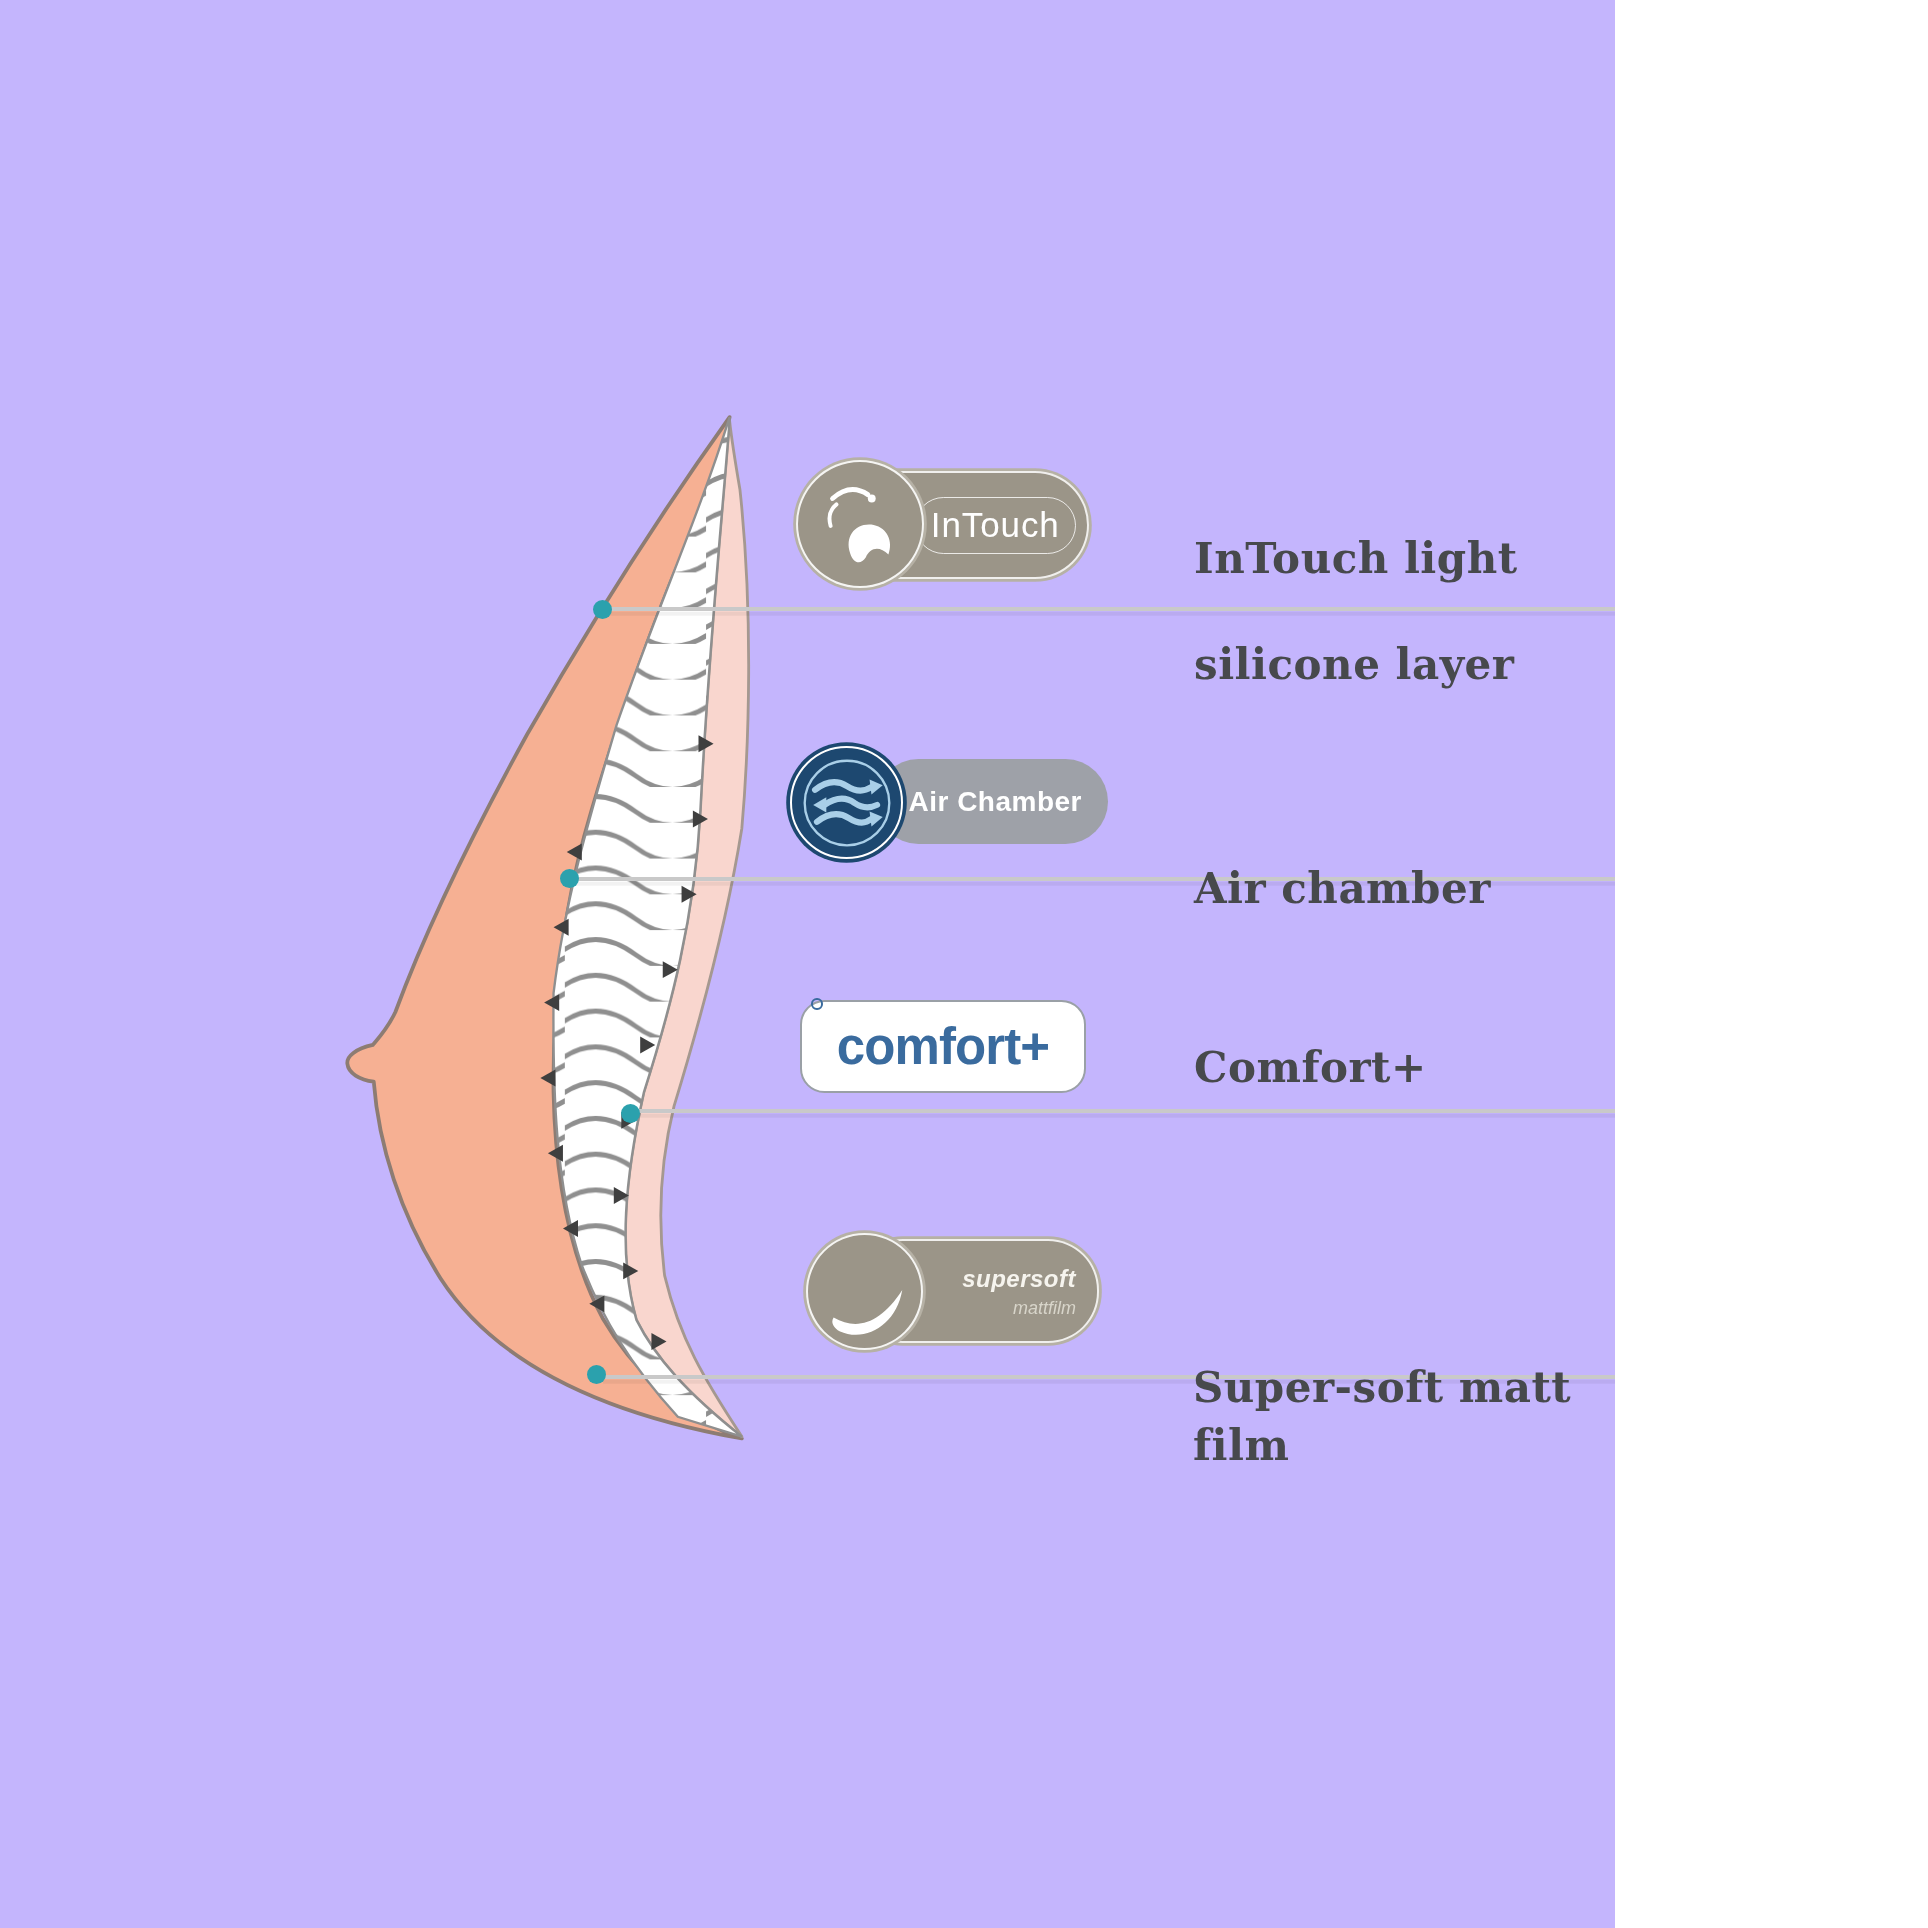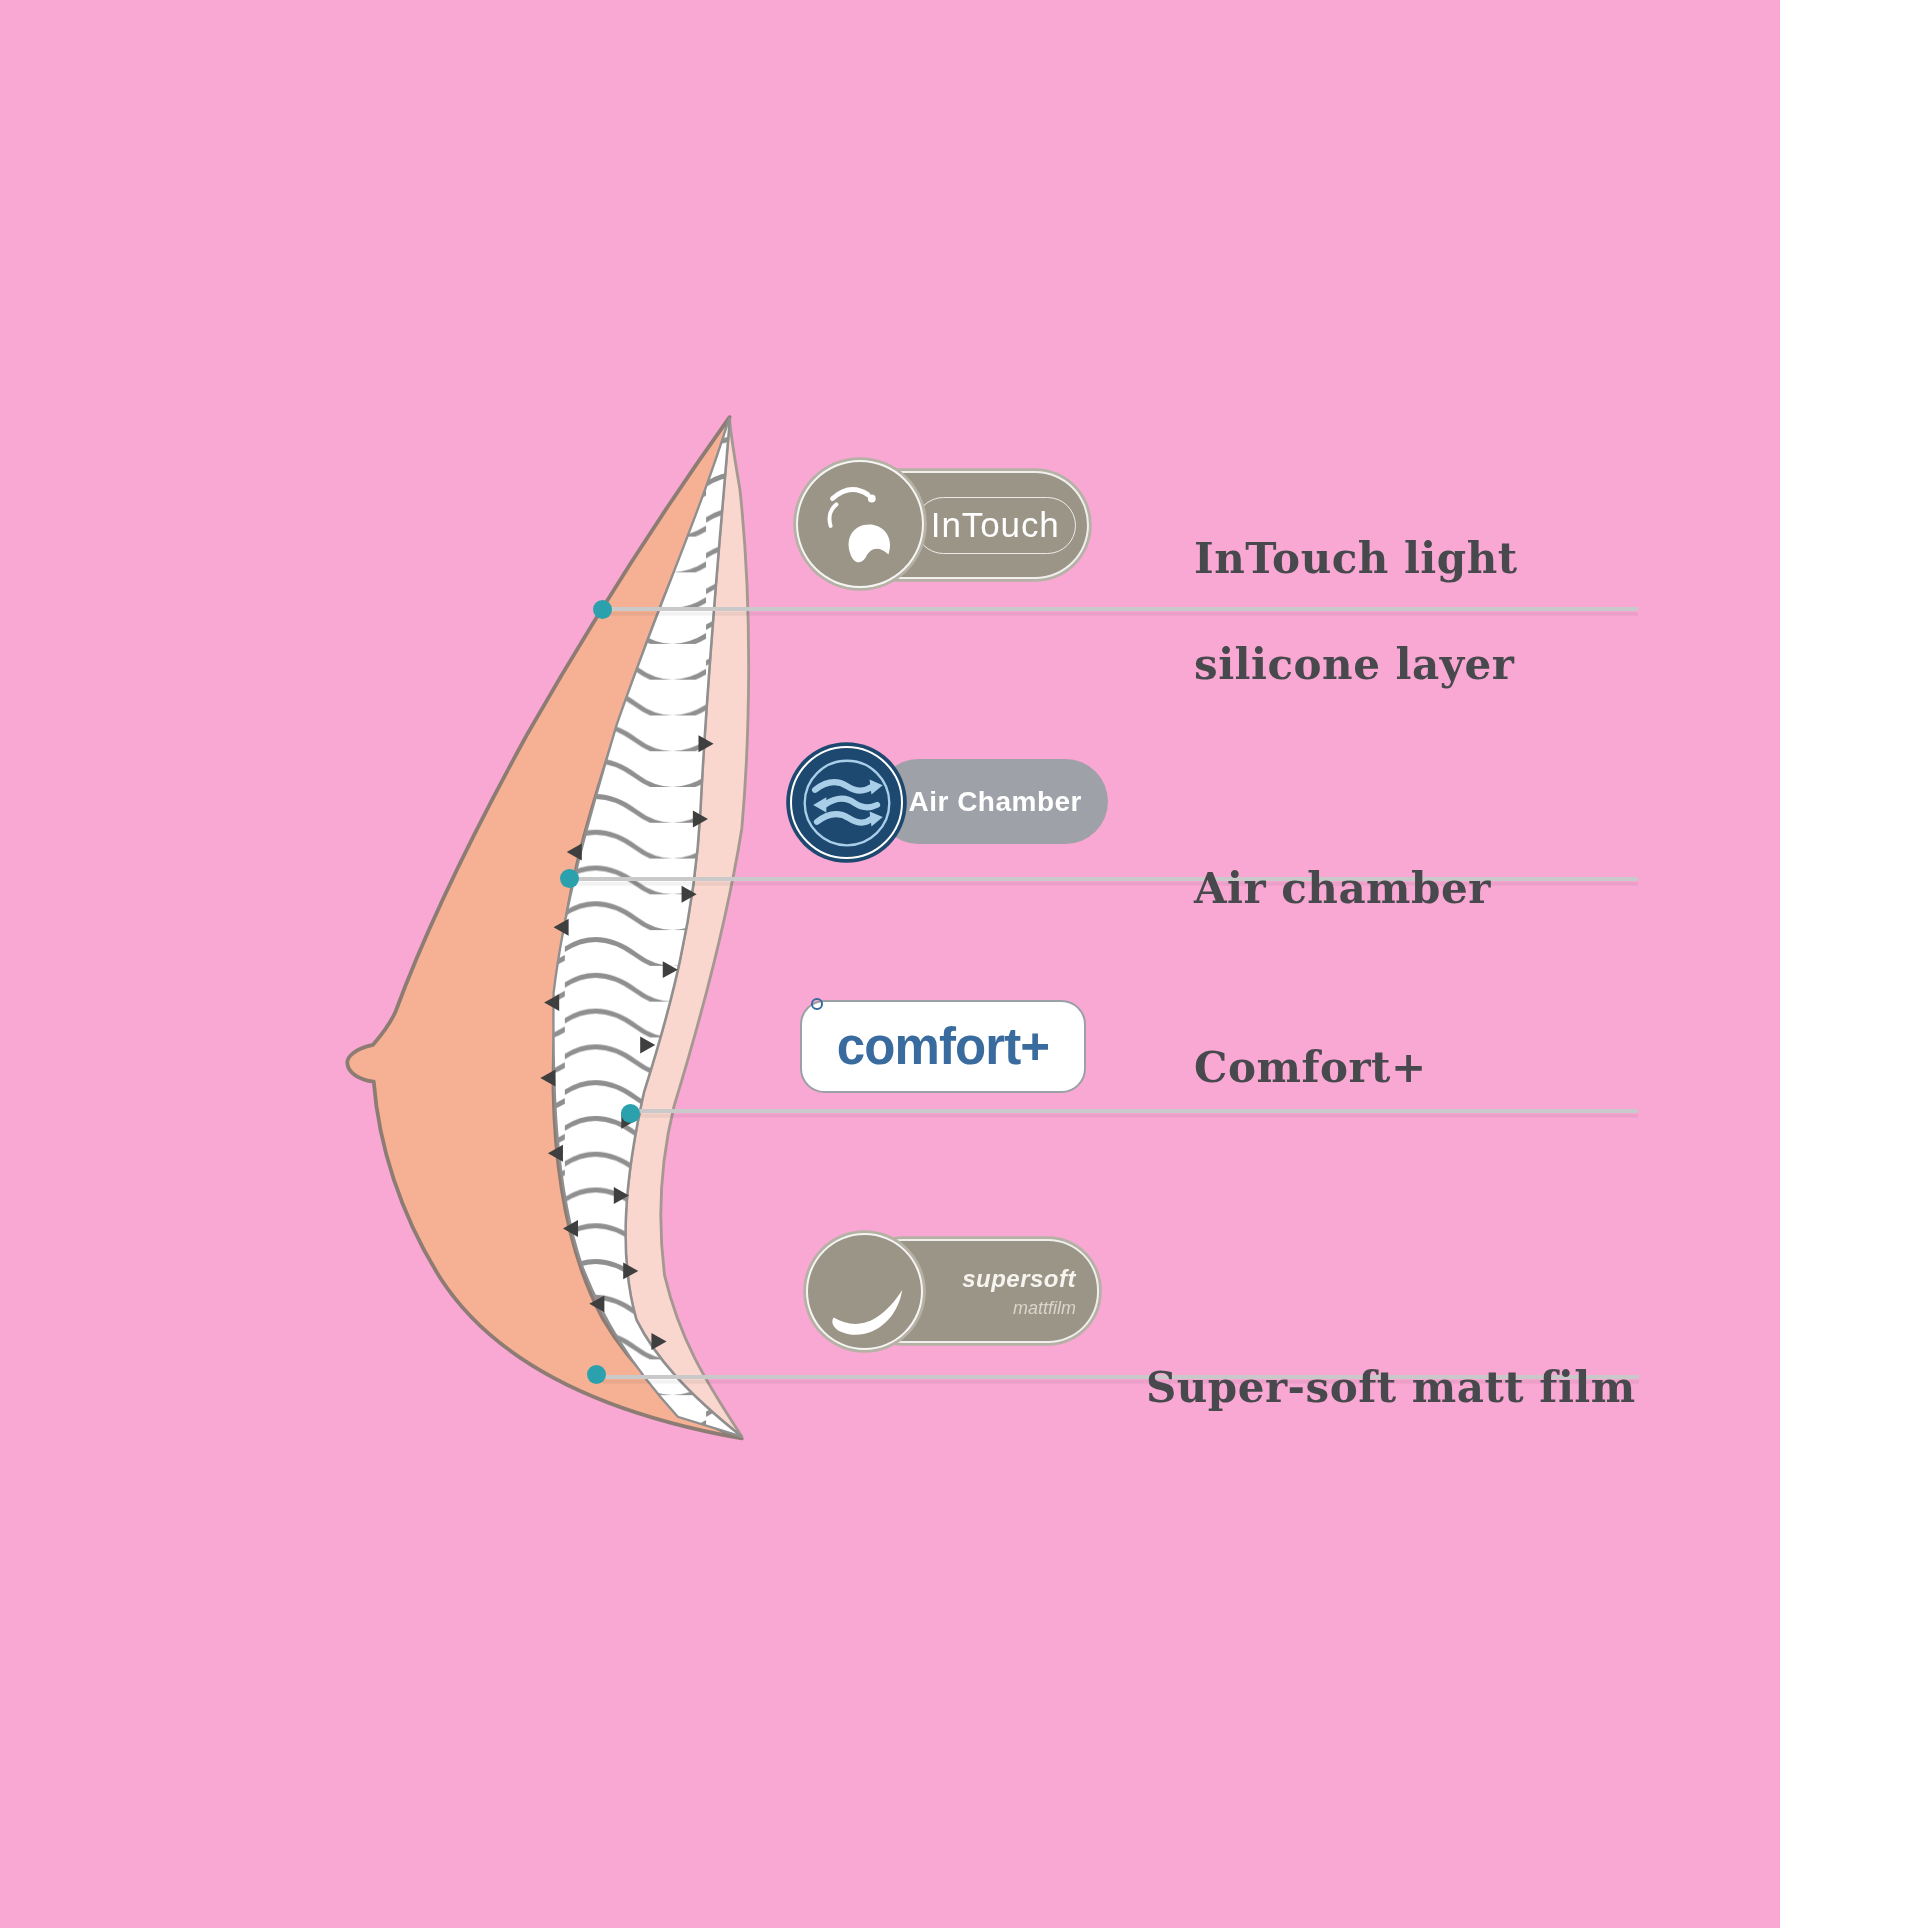--- a/index.html
+++ b/index.html
@@ -1,17 +1,17 @@
 <!DOCTYPE html>
 <html style="--salmon: #F6B093; --salmon-outline: #8D7C73; --pink-film: #F9D6CE; --band-line: #8F8F8F; --teal: #2BA1AD; --navy: #1D4870; --ice-blue: #A9CFE8; --taupe: #9B9588; --taupe-ring: #B6B1A5; --pill-gray: #9EA1A8; --comfort-blue: #3A6B9E; --label: #47494C; --callout-line: #C9C9C9;font-size:15px"><head>
 <meta charset="utf-8">
 <style>
   html,body{margin:0;padding:0;background:#ffffff;}
   #canvas{
-    position:relative;width:1780px;height:1928px;background:#f9a8d4;overflow:hidden;
+    position:relative;width:1615px;height:1928px;background:#c4b5fd;overflow:hidden;
     font-family:"Liberation Sans",sans-serif;
   }
   
   #shape-svg{position:absolute;left:0;top:0;width:1928px;height:1928px;}
 
   
   .callout-line{
     position:absolute;height:3.8px;background:var(--callout-line,#c9c9c9);
     box-shadow:0 4.7px 0 rgba(0,0,0,.05);
   }
@@ -226,19 +226,19 @@
     <span>InTouch light</span>
     <span>silicone layer</span>
   </div>
   <div class="layer-label" style="left:1194px;top:812px;">
     <span>Air chamber</span>
     <span></span>
   </div>
   <div class="layer-label" style="left:1194px;top:991px;">
     <span>Comfort+</span>
   </div>
-  <div class="layer-label" style="left:1146px;top:1311px;">
+  <div class="layer-label" style="left:1193px;top:1311px;">
     <span>Super-soft matt film</span>
     <span></span>
   </div>
 
 </div>
 
 
 </body></html>

